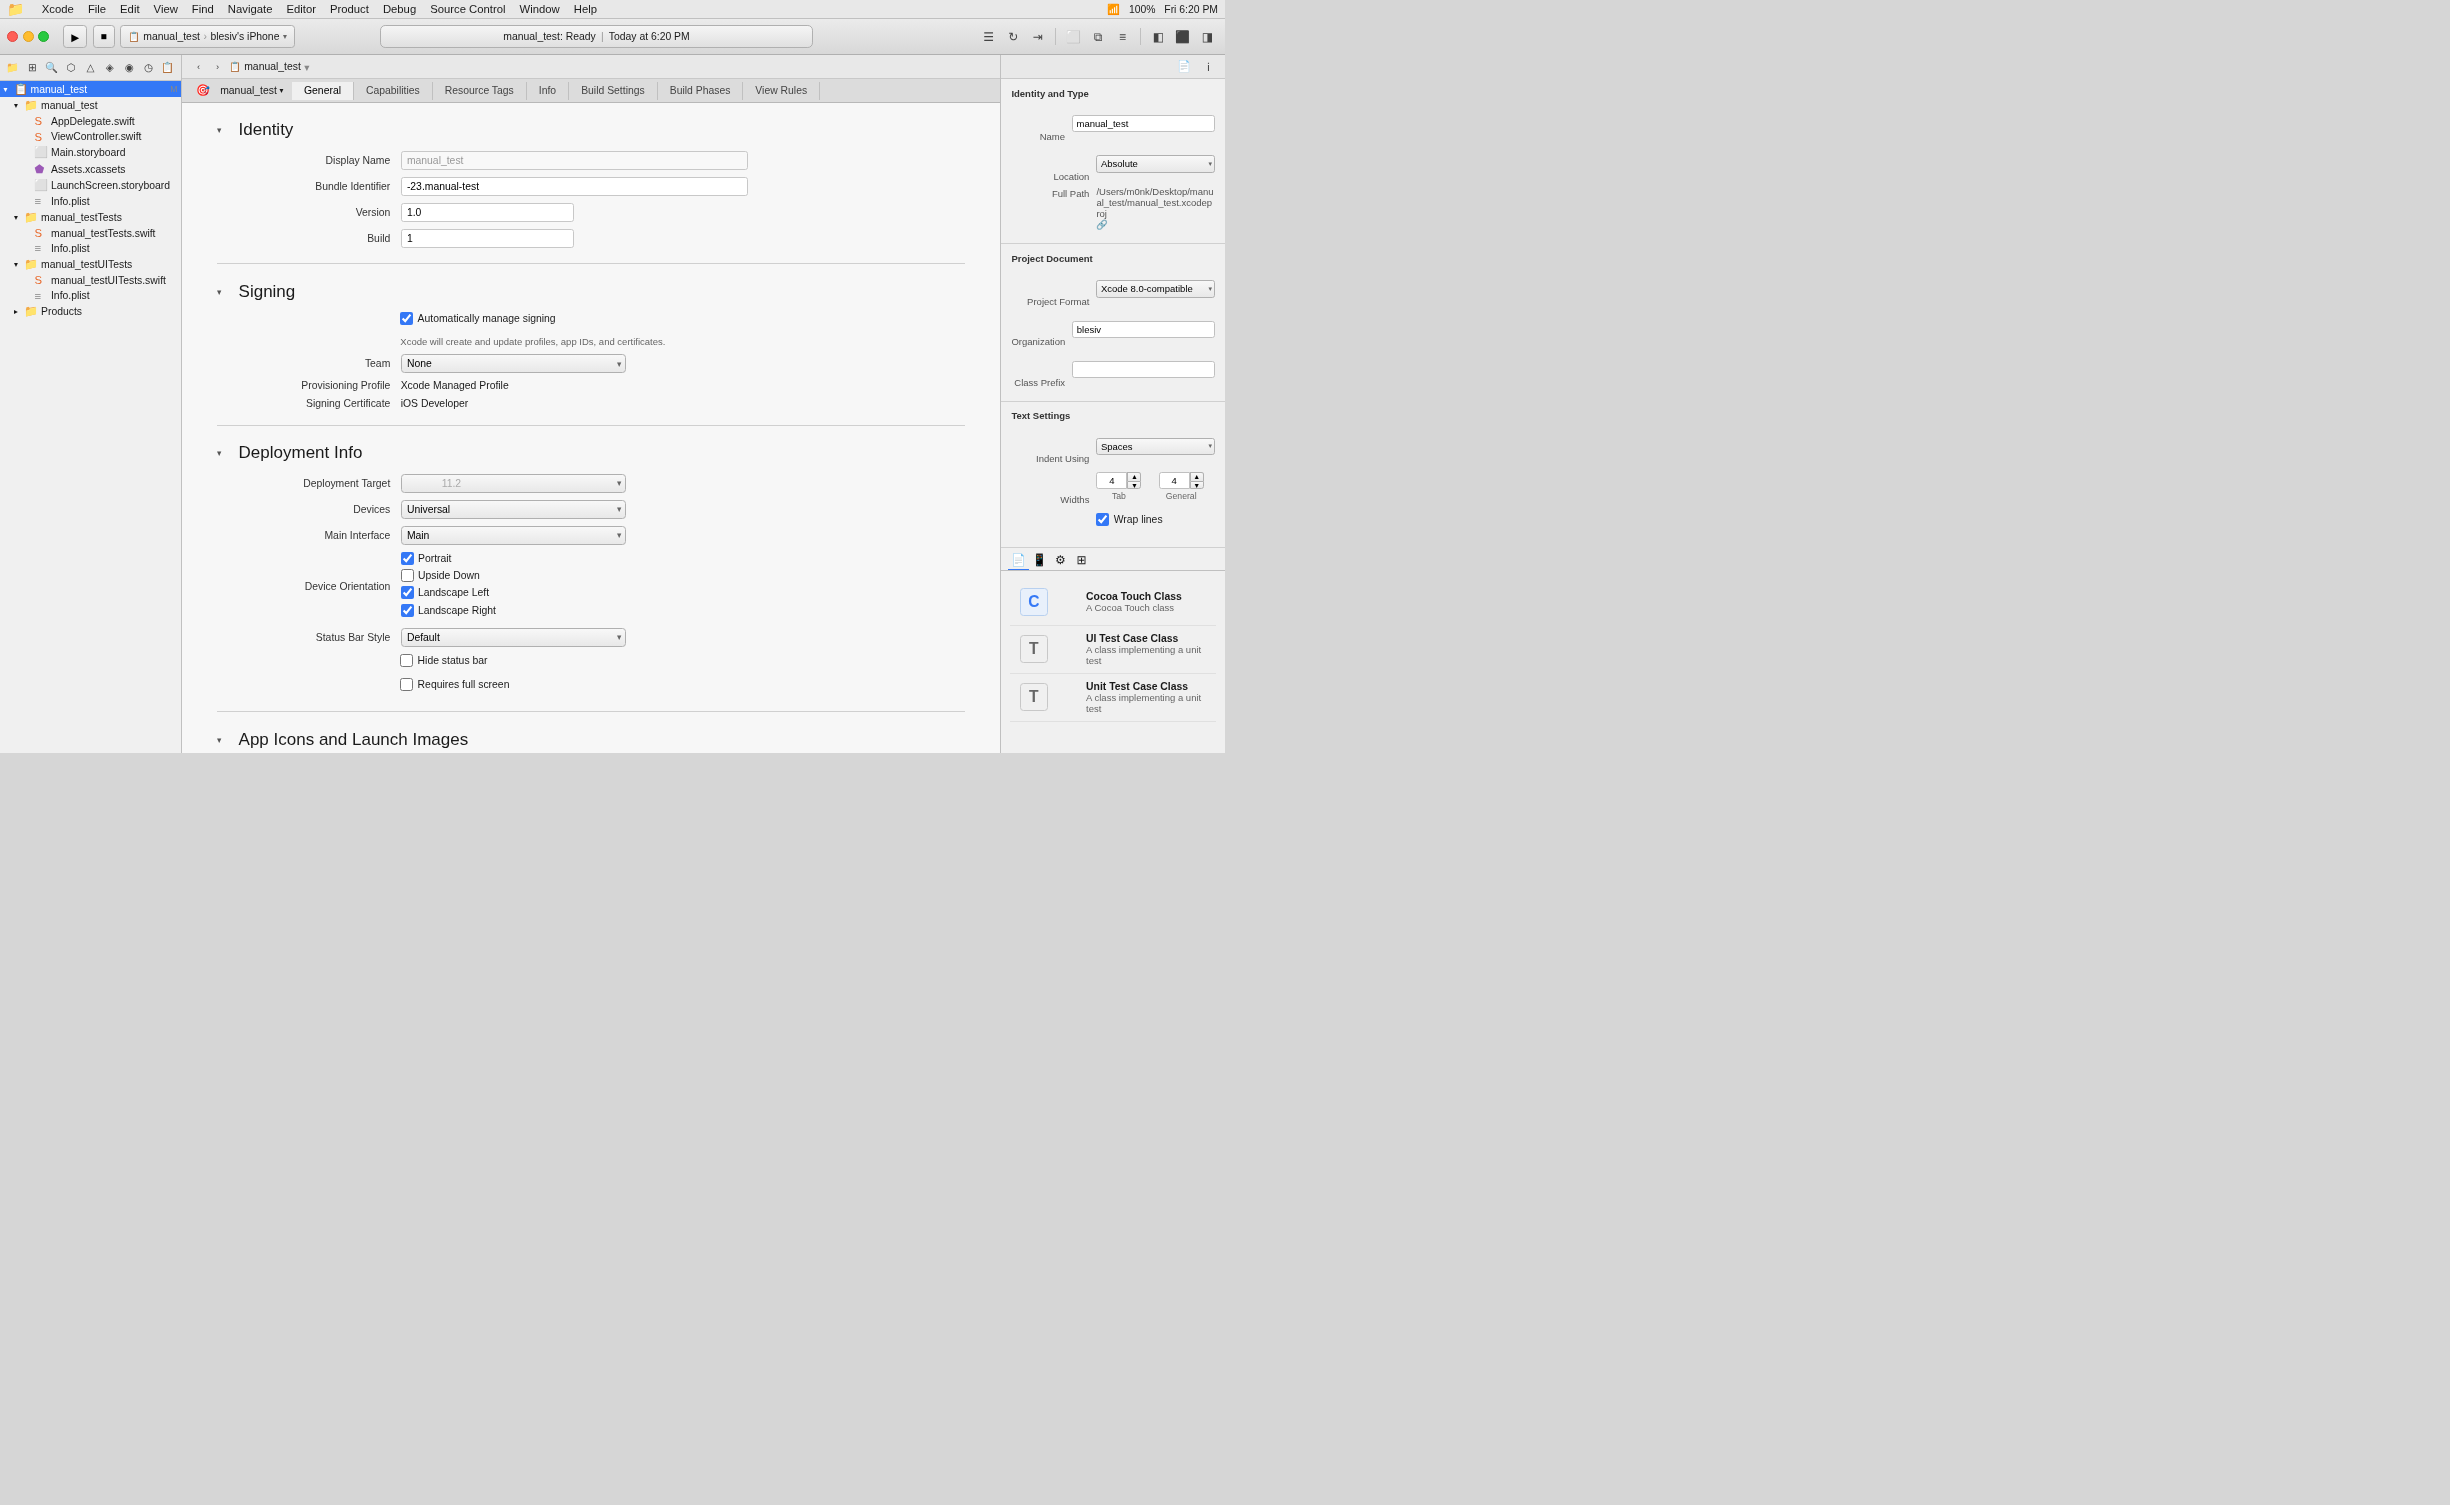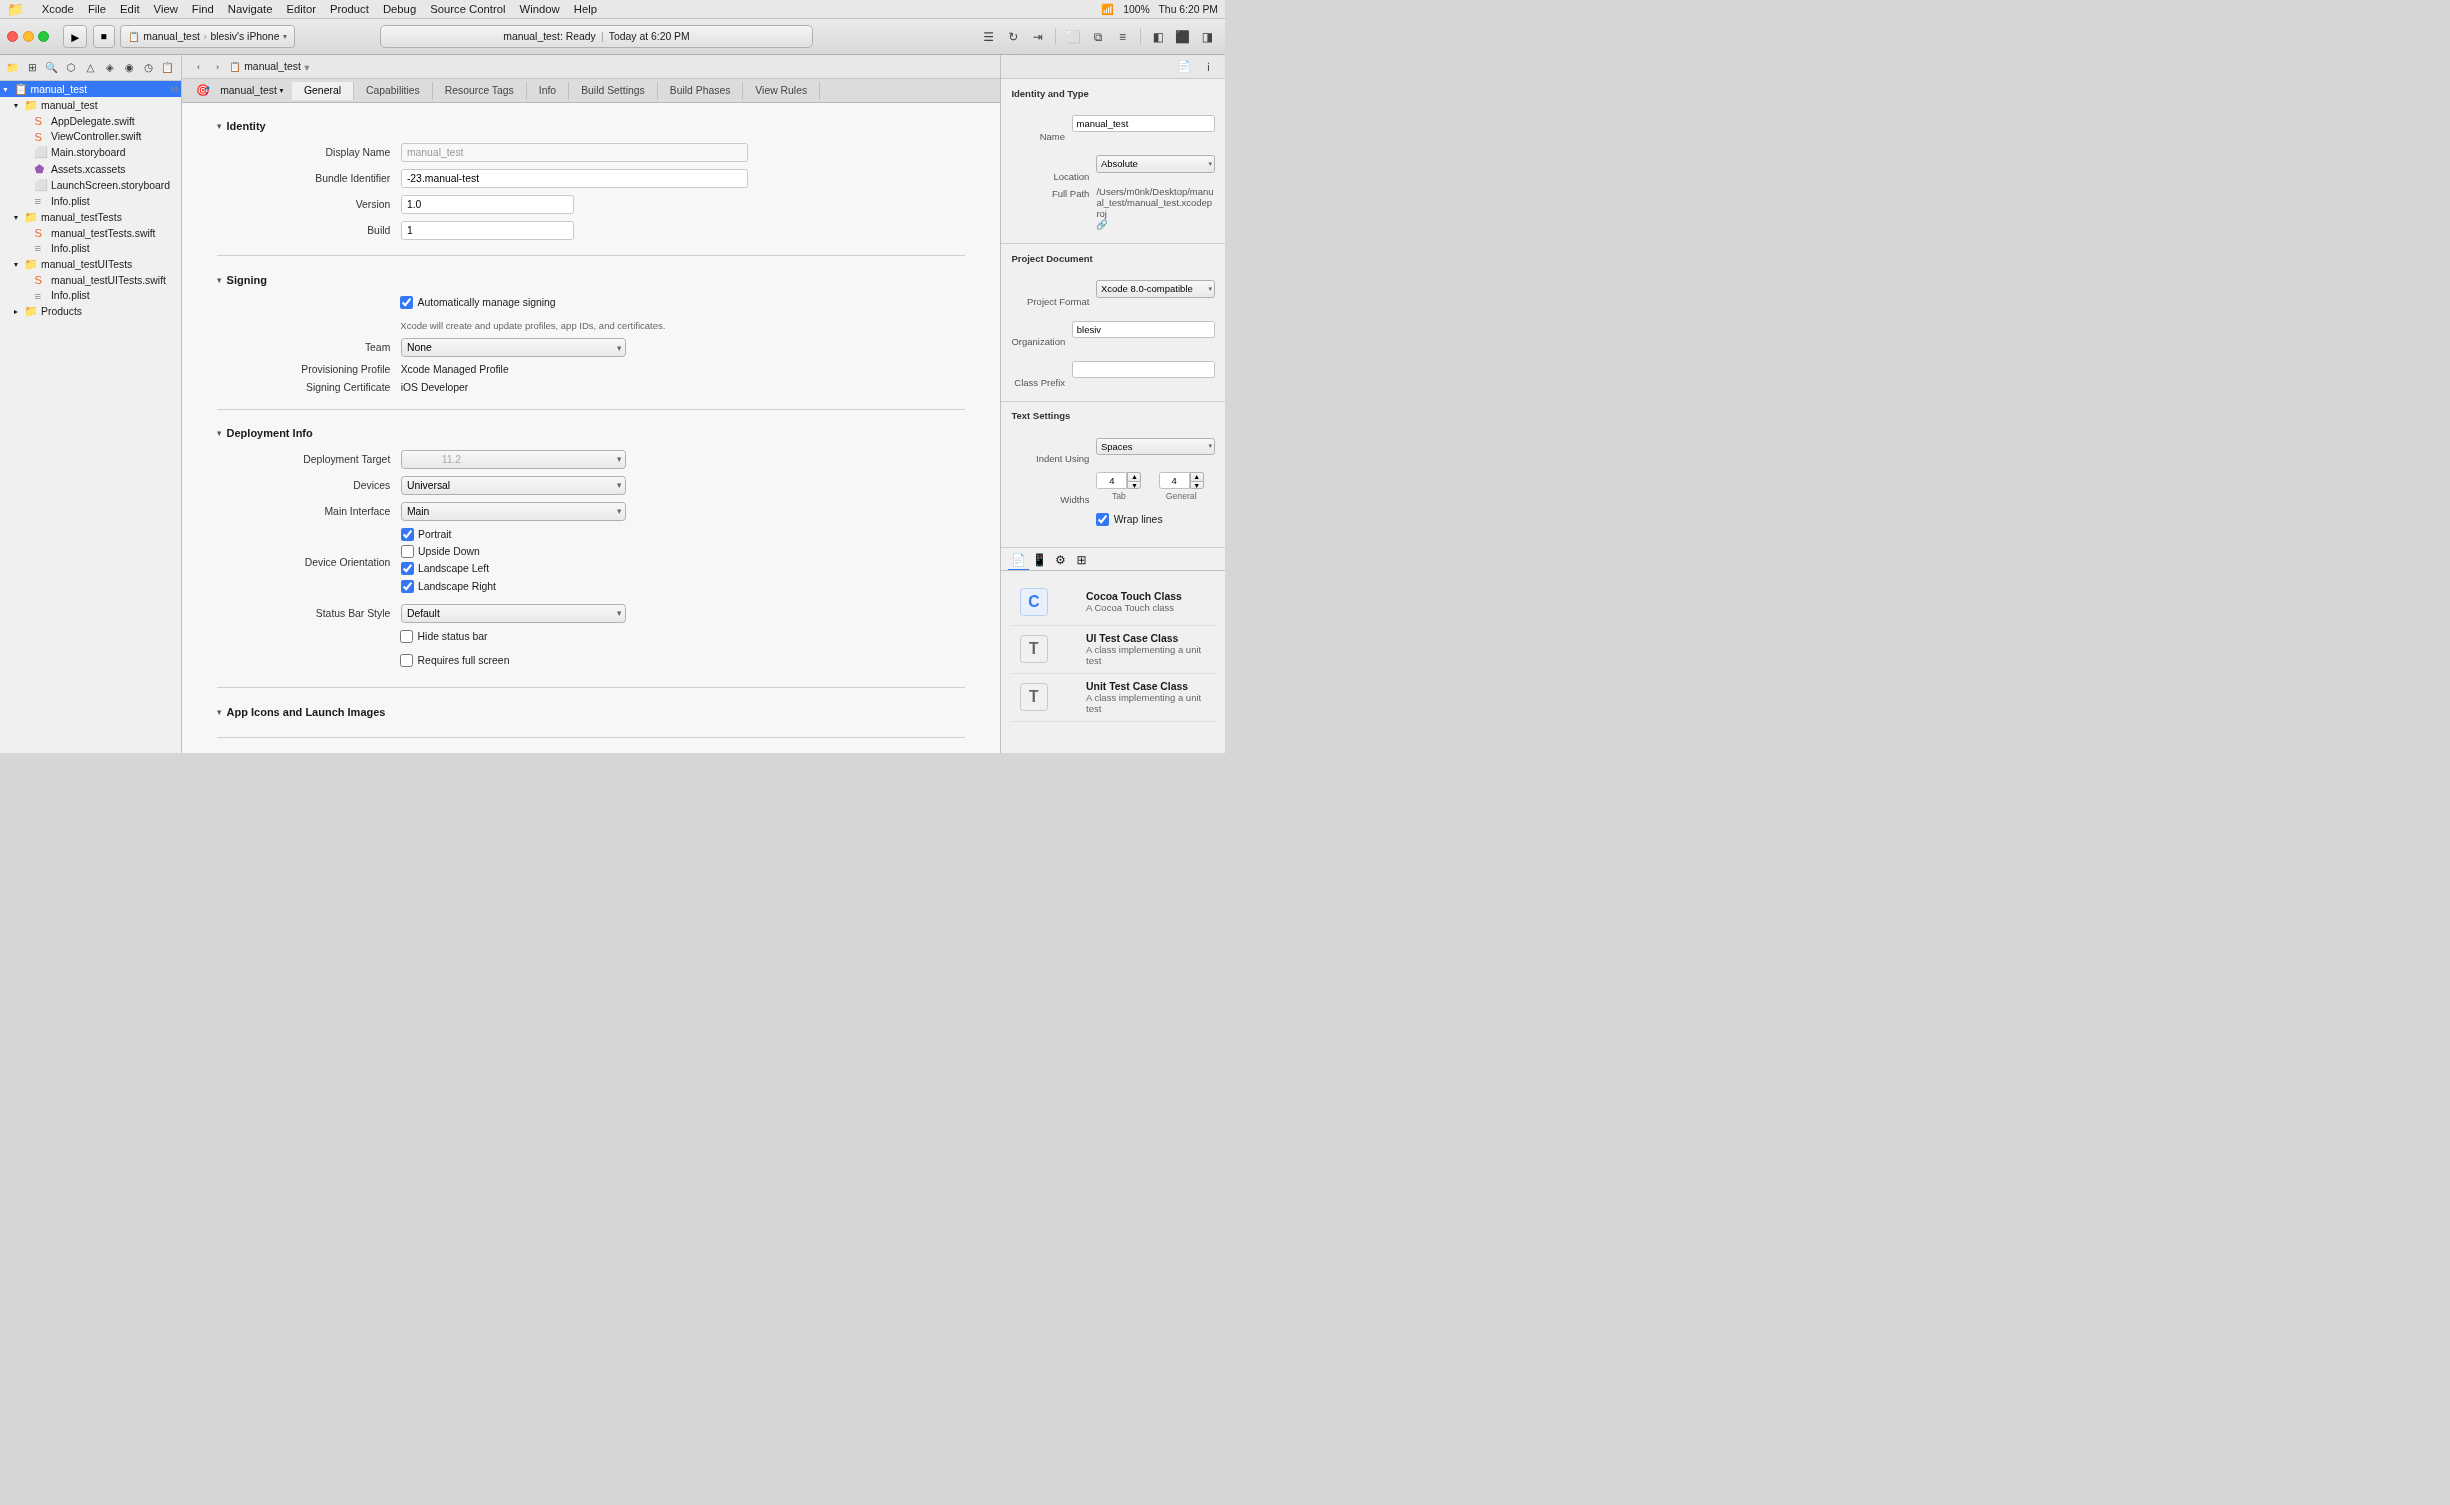--- a/index.html
+++ b/index.html
@@ -51,21 +51,21 @@
     .tab { padding: 3.5px 12px; font-size: 10.4px; cursor: pointer; border-right: 0.9px solid #c0c0c0; color: #444; }
     .tab.active { background: #f0f0f0; color: #000; font-weight: 500; }
 
     
     .editor-content { flex: 1; overflow-y: auto; padding: 17.3px 35px; background: #f7f7f7; }
 
     
     .section { margin-bottom: 17.3px; border-bottom: 0.9px solid #d0d0d0; padding-bottom: 8.7px; }
     .section-header { display: flex; align-items: center; gap: 5.2px; margin-bottom: 10.4px; cursor: pointer; }
     .section-header-arrow { font-size: 8.7px; color: #555; }
-    .section-title { font-size: 11px; font-weight: 700; }
+    .section-title { font-size: 17px; font-weight: 400; margin-left: 12px; }
     .form-row { display: flex; align-items: center; margin-bottom: 7px; padding: 0 17.3px; }
     .form-label { width: 156px; text-align: right; margin-right: 10.4px; font-size: 10.4px; color: #333; }
     .form-control { flex: 1; max-width: 347px; }
     .form-input { width: 100%; height: 19px; border: 0.9px solid #c8c8c8; border-radius: 2.6px; padding: 0 5.2px; font-size: 10.4px; background: white; }
     .form-input:disabled { background: #f0f0f0; color: #888; }
     .form-select-wrap { position: relative; display: inline-block; width: 100%; max-width: 225px; }
     .form-select { width: 100%; height: 19px; border: 0.9px solid #b0b0b0; border-radius: 3.5px; padding: 0 17.3px 0 5.2px; font-size: 10.4px; background: linear-gradient(180deg, #f8f8f8 0%, #e8e8e8 100%); appearance: none; cursor: pointer; }
     .select-arrow { position: absolute; right: 4.3px; top: 50%; transform: translateY(-50%); font-size: 8.7px; color: #666; pointer-events: none; }
 
     
@@ -126,21 +126,21 @@
   <span class="menubar-item">Navigate</span>
   <span class="menubar-item">Editor</span>
   <span class="menubar-item">Product</span>
   <span class="menubar-item">Debug</span>
   <span class="menubar-item">Source Control</span>
   <span class="menubar-item">Window</span>
   <span class="menubar-item">Help</span>
   <div class="menubar-right">
     <span>📶</span>
     <span>100%</span>
-    <span>Thu 6:20 PM</span>
+    <span>Fri 6:20 PM</span>
   </div>
 </div>
 
 <div class="toolbar">
   <div class="traffic-lights">
     <div class="tl tl-red"></div>
     <div class="tl tl-yellow"></div>
     <div class="tl tl-green"></div>
   </div>
   <button class="toolbar-btn">

